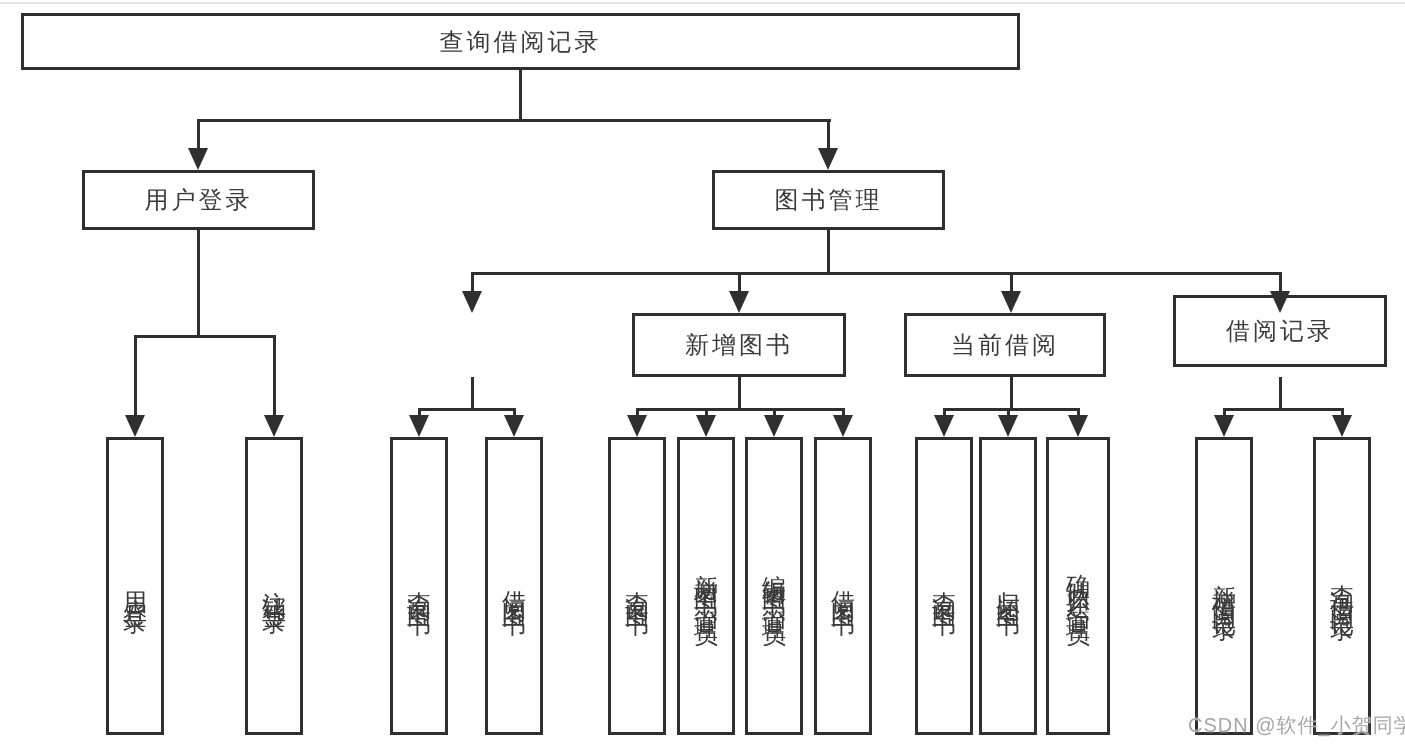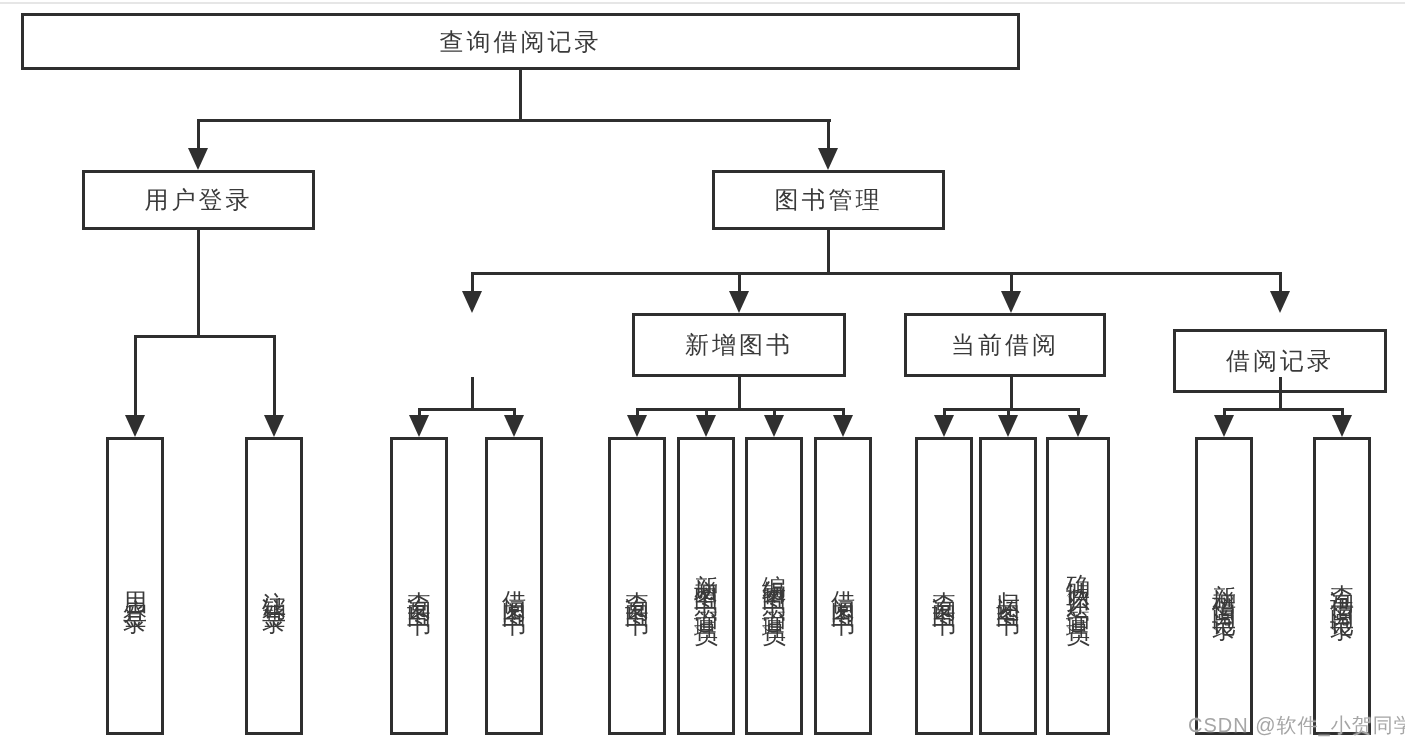--- a/index.html
+++ b/index.html
@@ -66,21 +66,21 @@
 
 
   <div class="box hbox" style="left:632px;top:313px;width:214px;height:64px">
     <span>新增图书</span>
   </div>
 
   <div class="box hbox" style="left:904px;top:313px;width:202px;height:64px">
     <span>当前借阅</span>
   </div>
 
-  <div class="box hbox" style="left:1173px;top:329px;width:214px;height:64px">
+  <div class="box hbox" style="left:1173px;top:295px;width:214px;height:72px">
     <span>借阅记录</span>
   </div>
 
   <div class="box vbox" style="left:106px">
     <span class="vtxt">用户登录</span>
   </div>
   <div class="box vbox" style="left:245px">
     <span class="vtxt">注销登录</span>
   </div>
 

